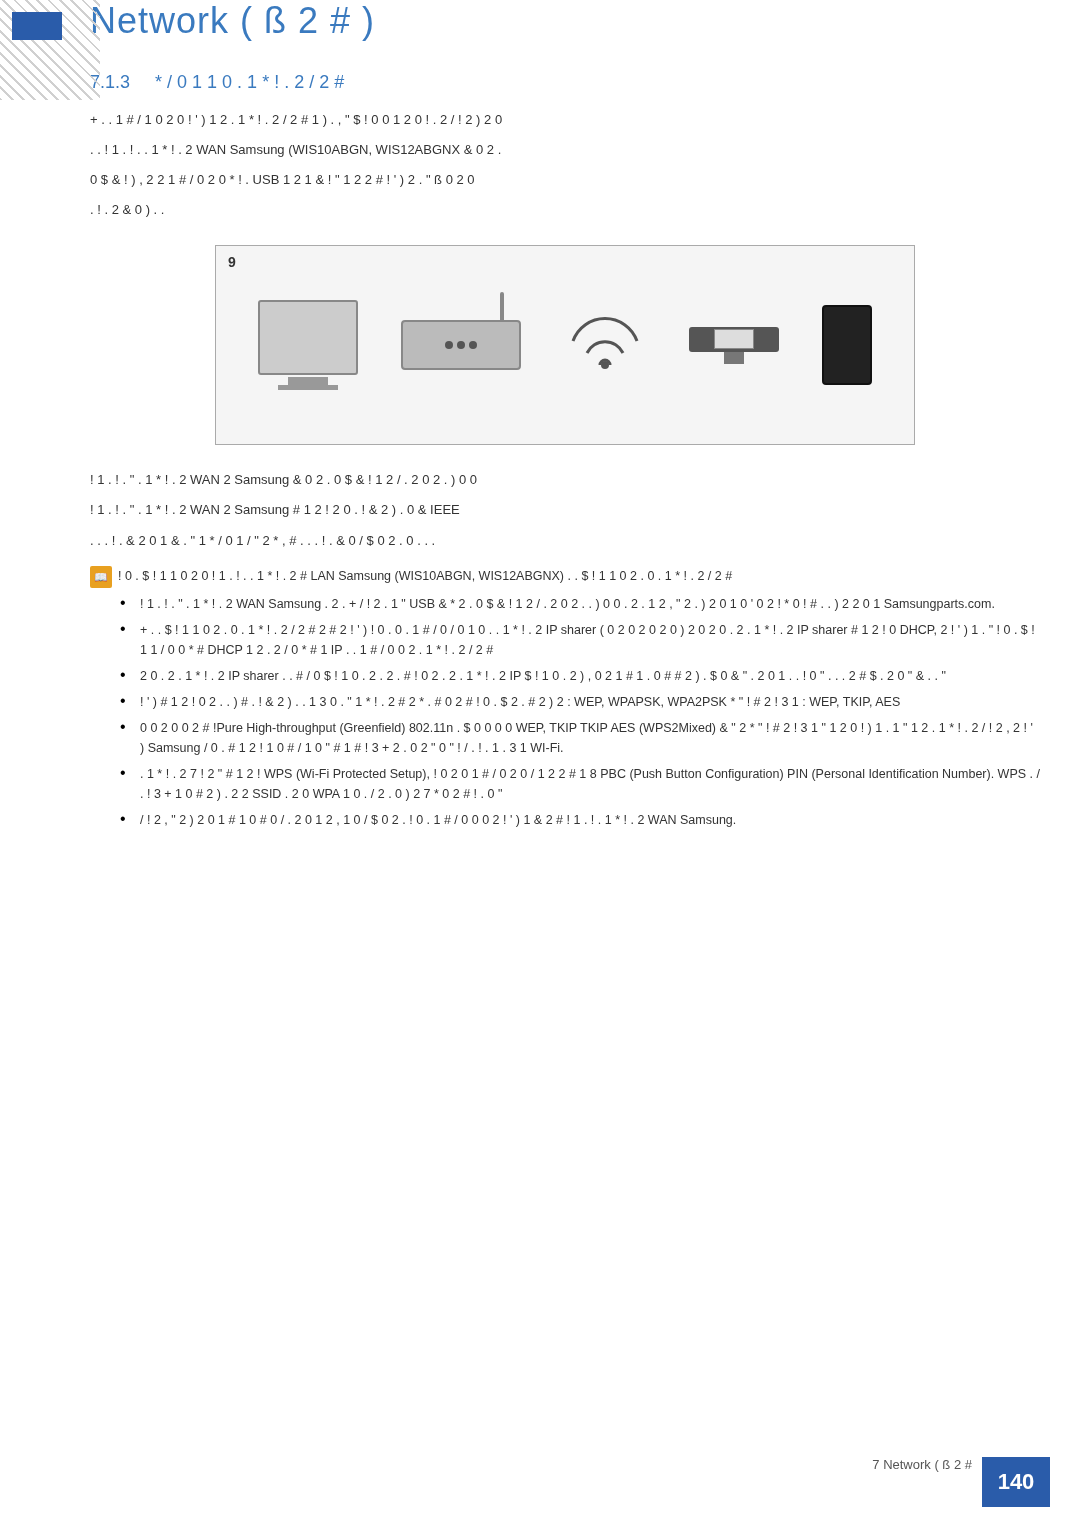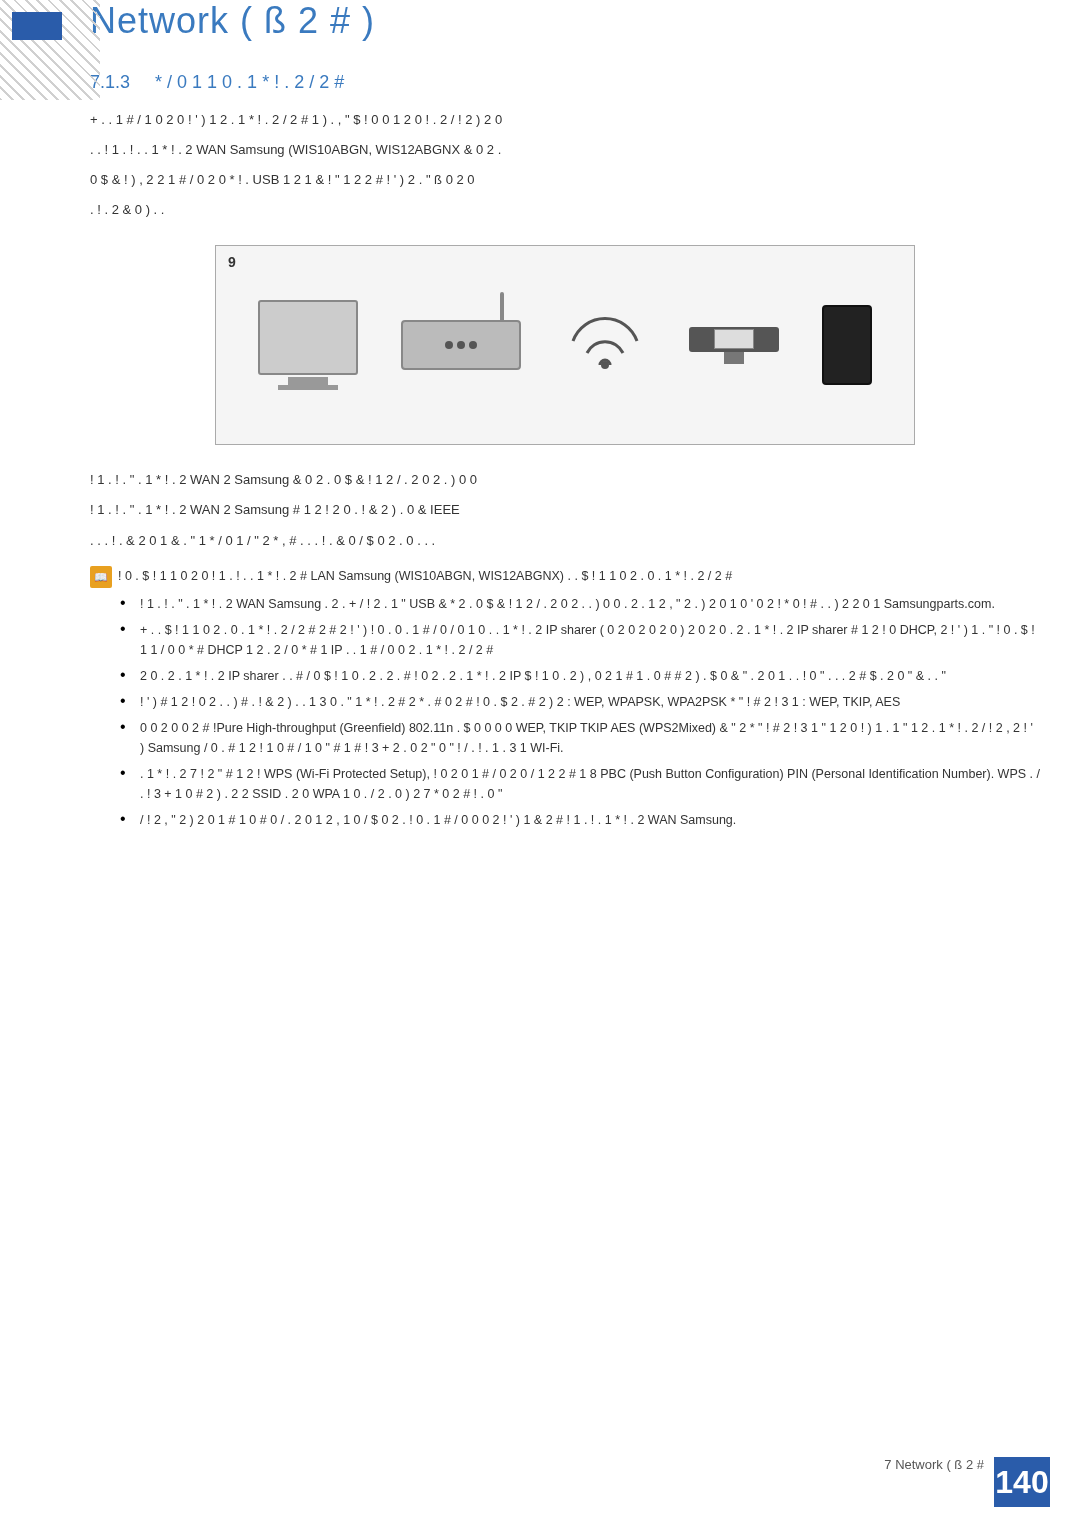--- a/index.html
+++ b/index.html
@@ -239,23 +239,23 @@
     }
 
     .footer-text {
       font-size: 13px;
       color: #555;
     }
 
     .footer-page-box {
       background: #2a5caa;
       color: white;
-      font-size: 32px;
+      font-size: 22px;
       font-weight: bold;
-      width: 56px;
+      width: 68px;
       height: 50px;
       display: flex;
       align-items: center;
       justify-content: center;
     }
 
     .indent-block {
       margin-left: 30px;
     }
 

